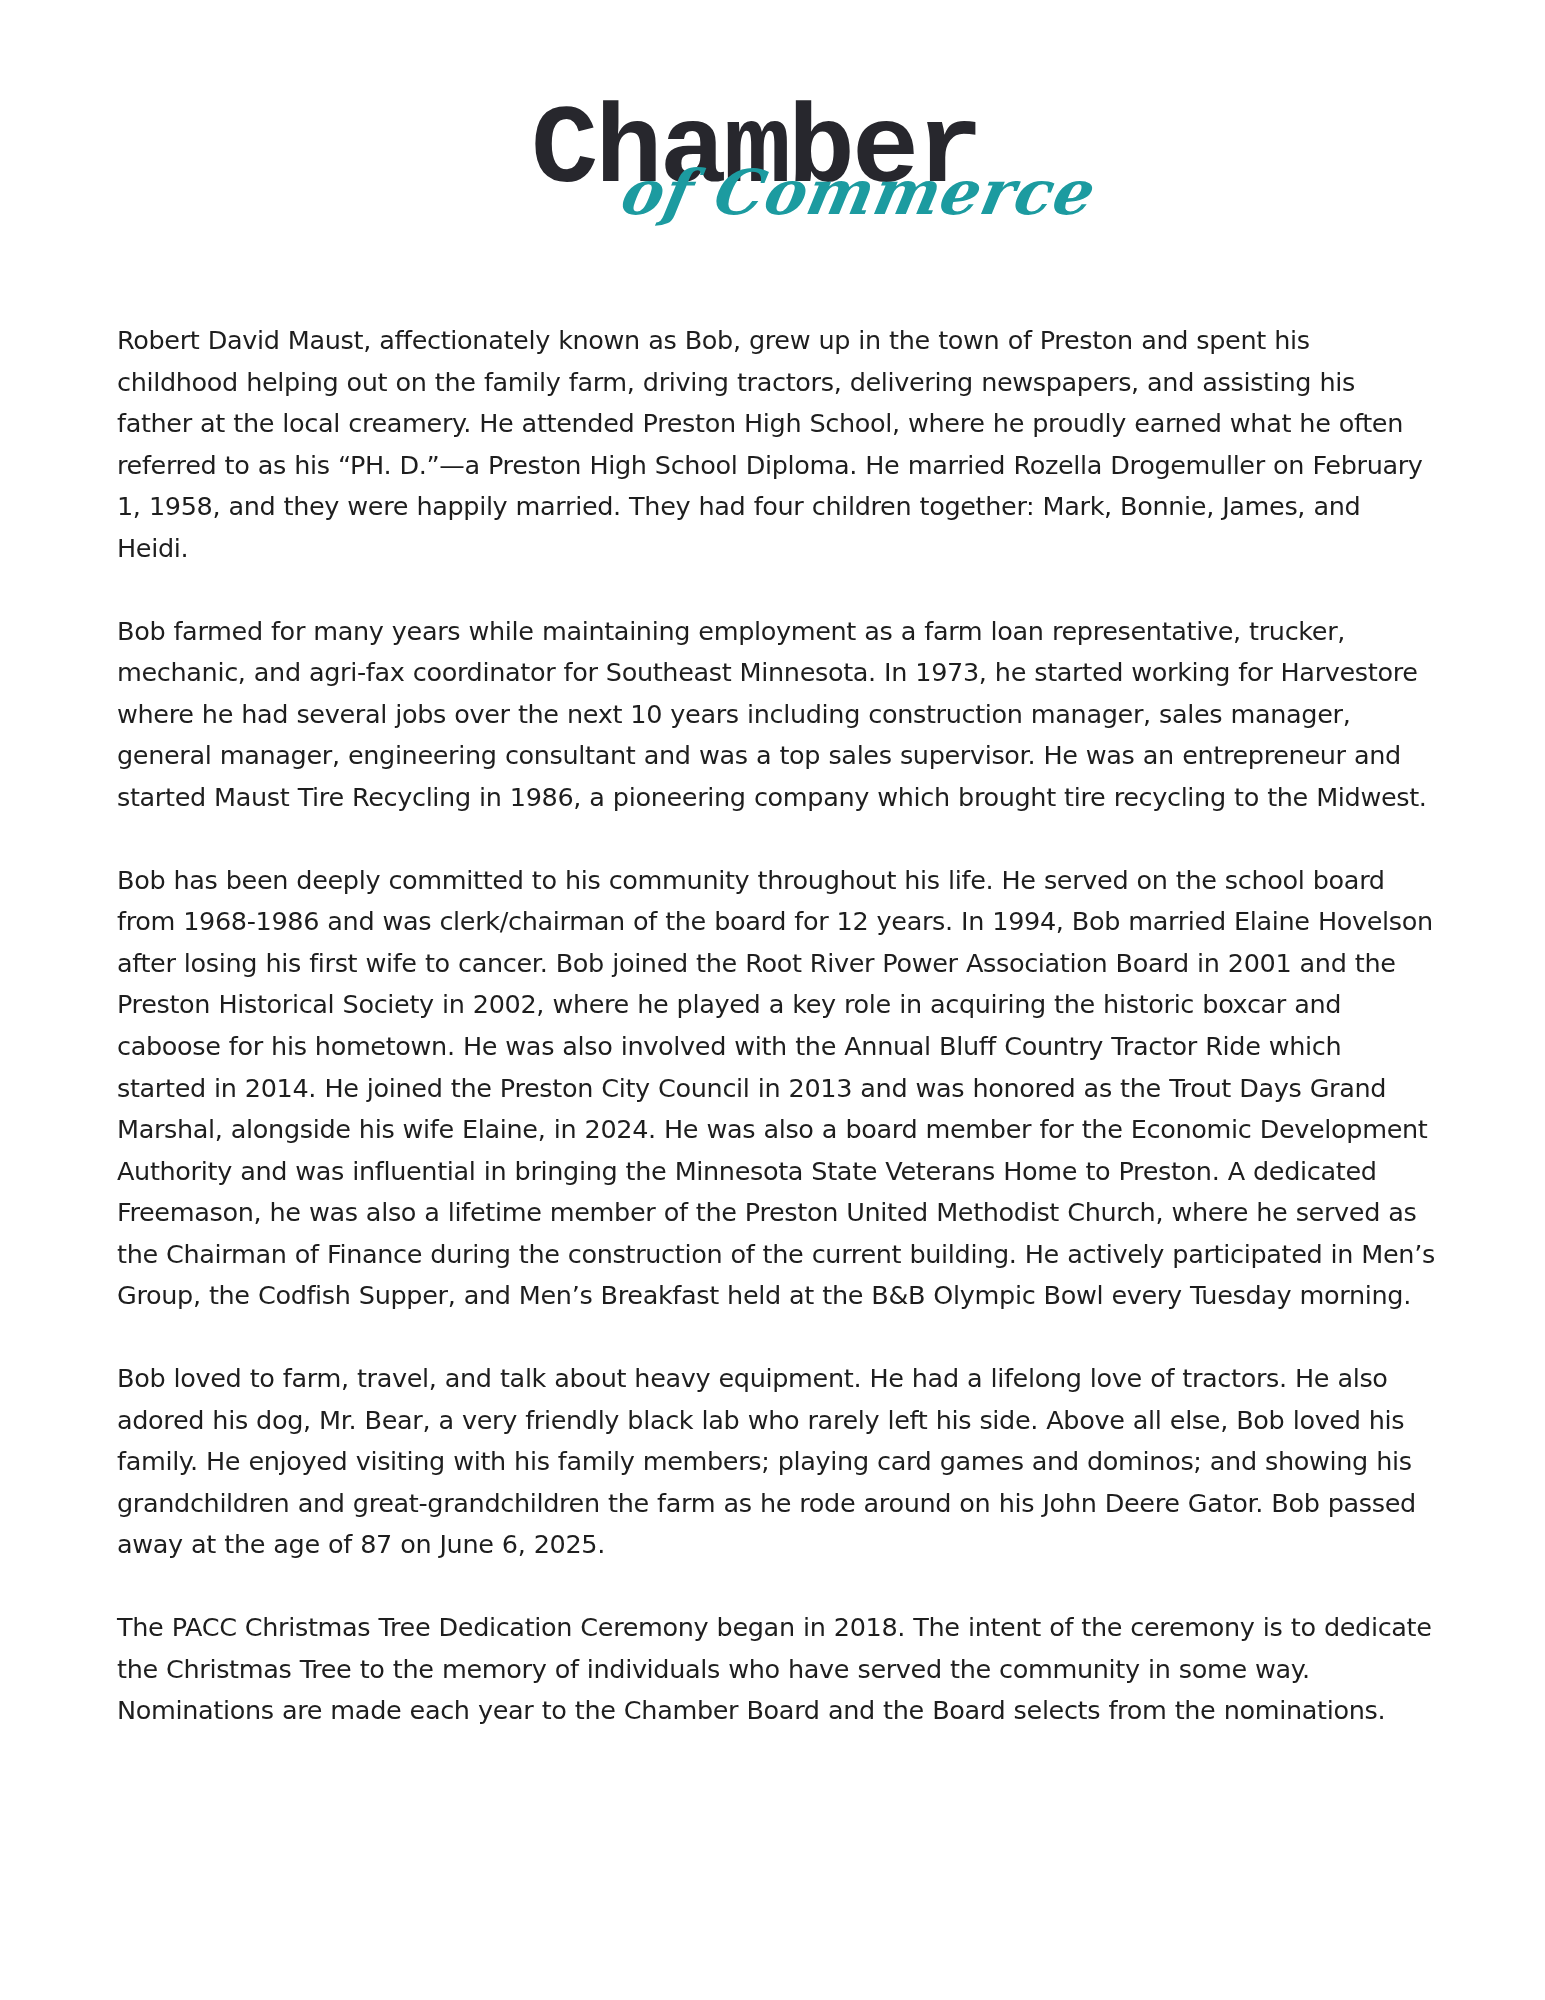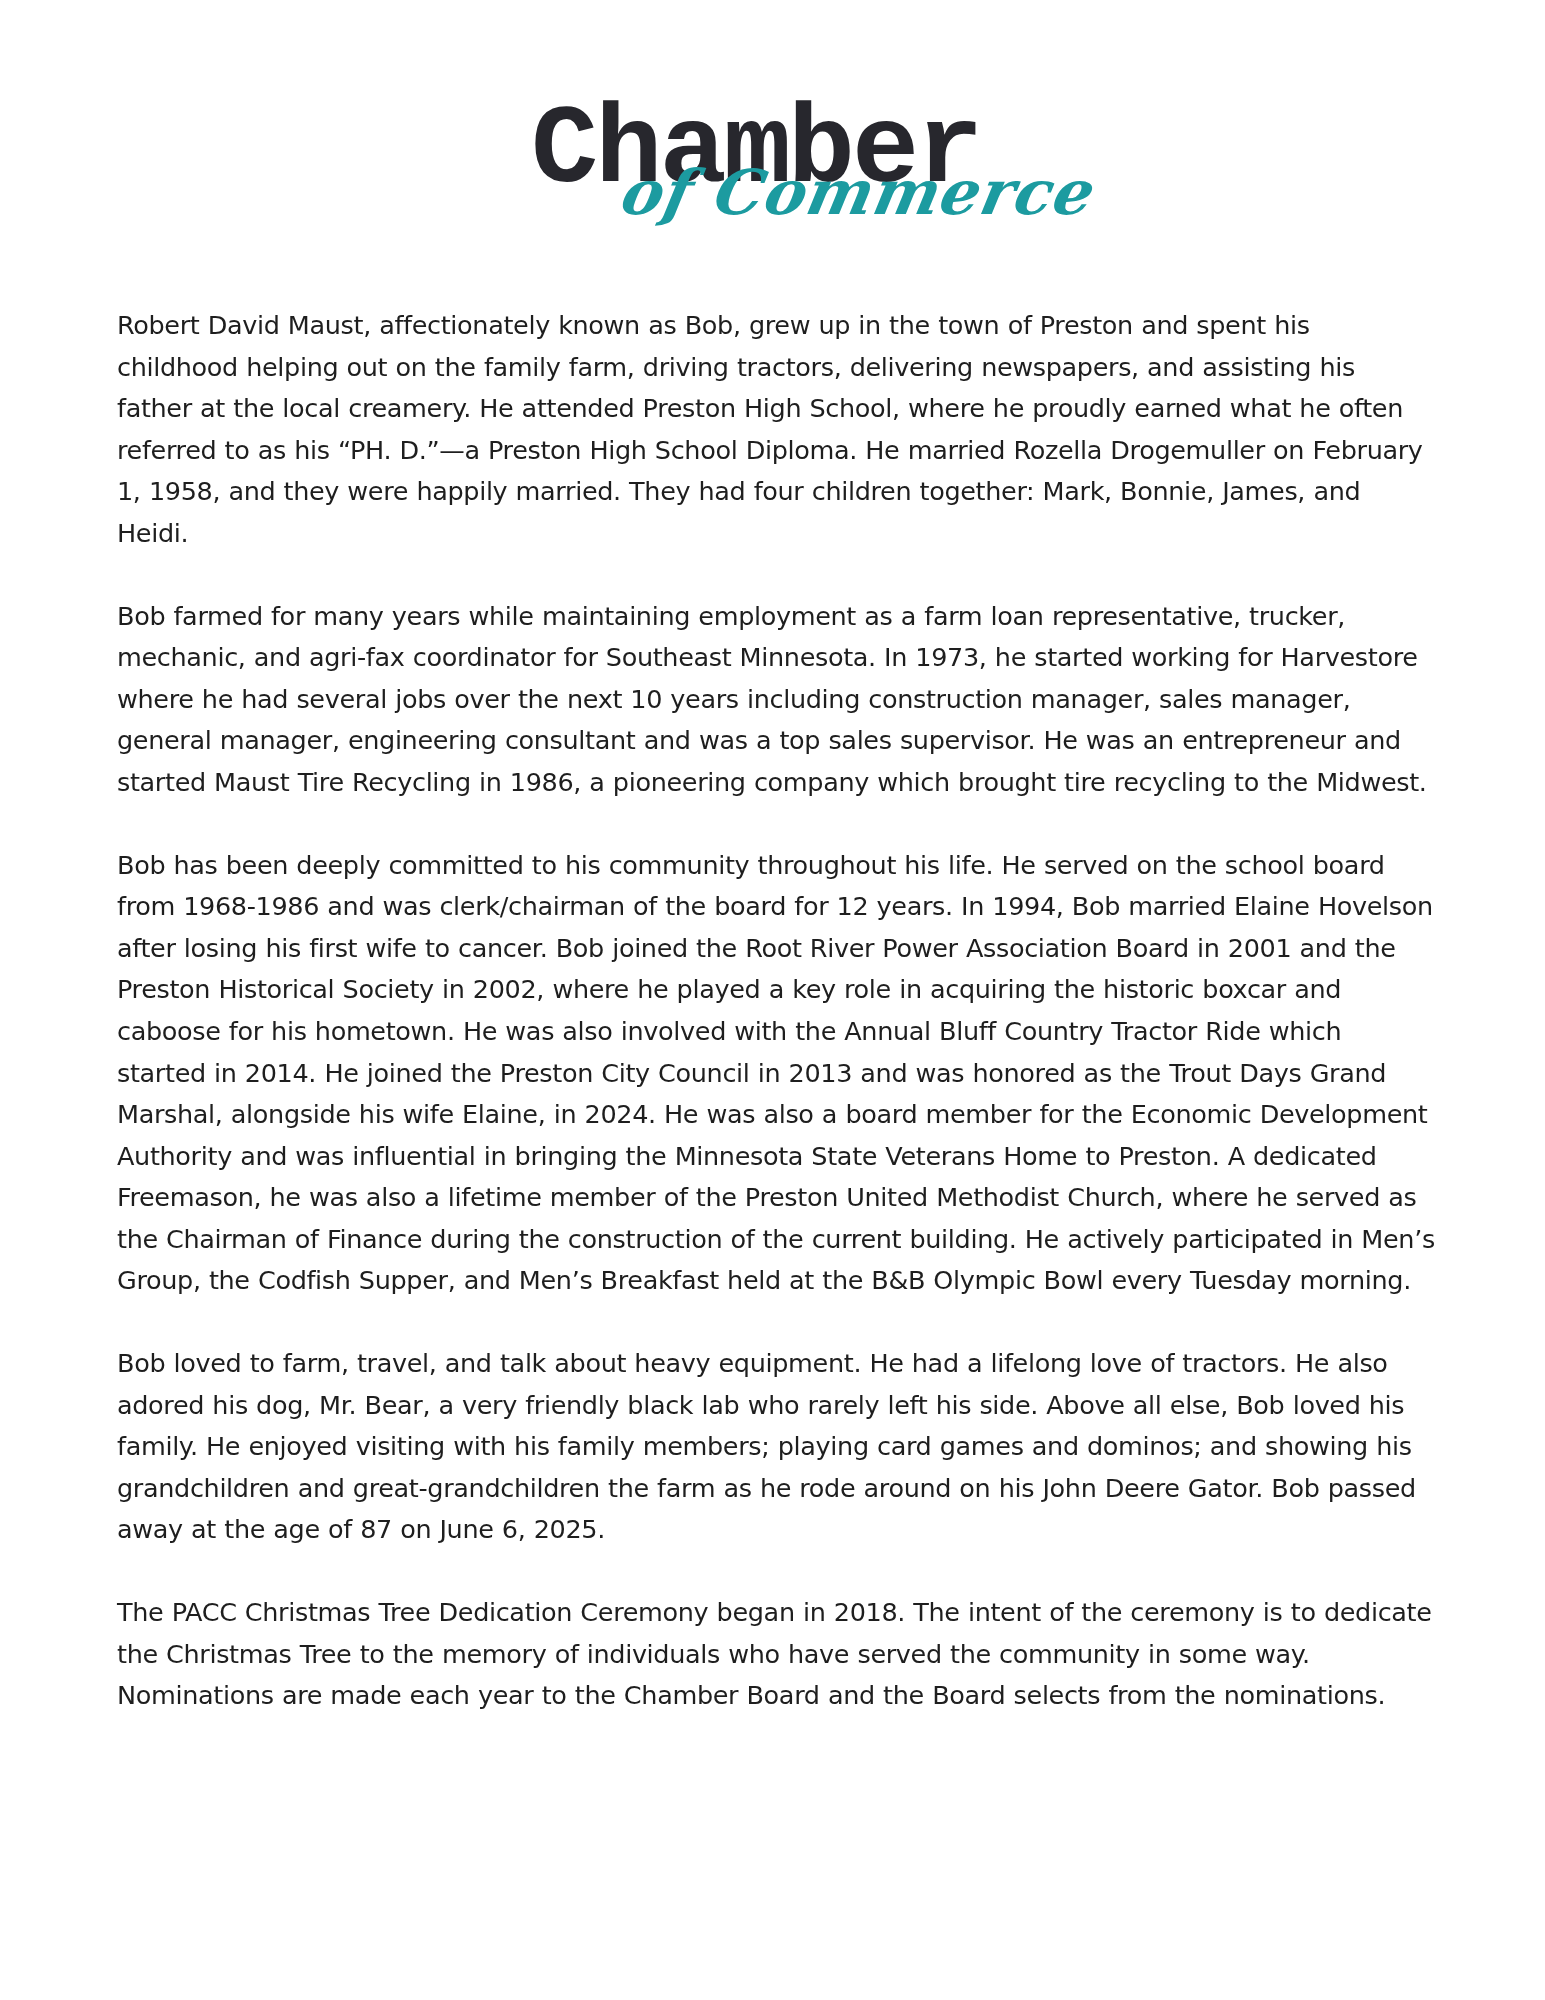--- a/index.html
+++ b/index.html
@@ -56,21 +56,21 @@
       font-size: 62px;
       letter-spacing: 1px;
       line-height: 1;
       color: #1c9ba0;
       white-space: nowrap;
       transform: skewX(-12deg);
     }
     .content {
       position: absolute;
       left: 117px;
-      top: 305px;
+      top: 320px;
       width: 1320px;
     }
     .content p {
       margin: 0 0 41px 0;
       font-family: "DejaVu Sans", sans-serif;
       font-size: 25.5px;
       line-height: 41.6px;
       letter-spacing: -0.35px;
       word-spacing: 0.5px;
       color: #1e1e1e;

